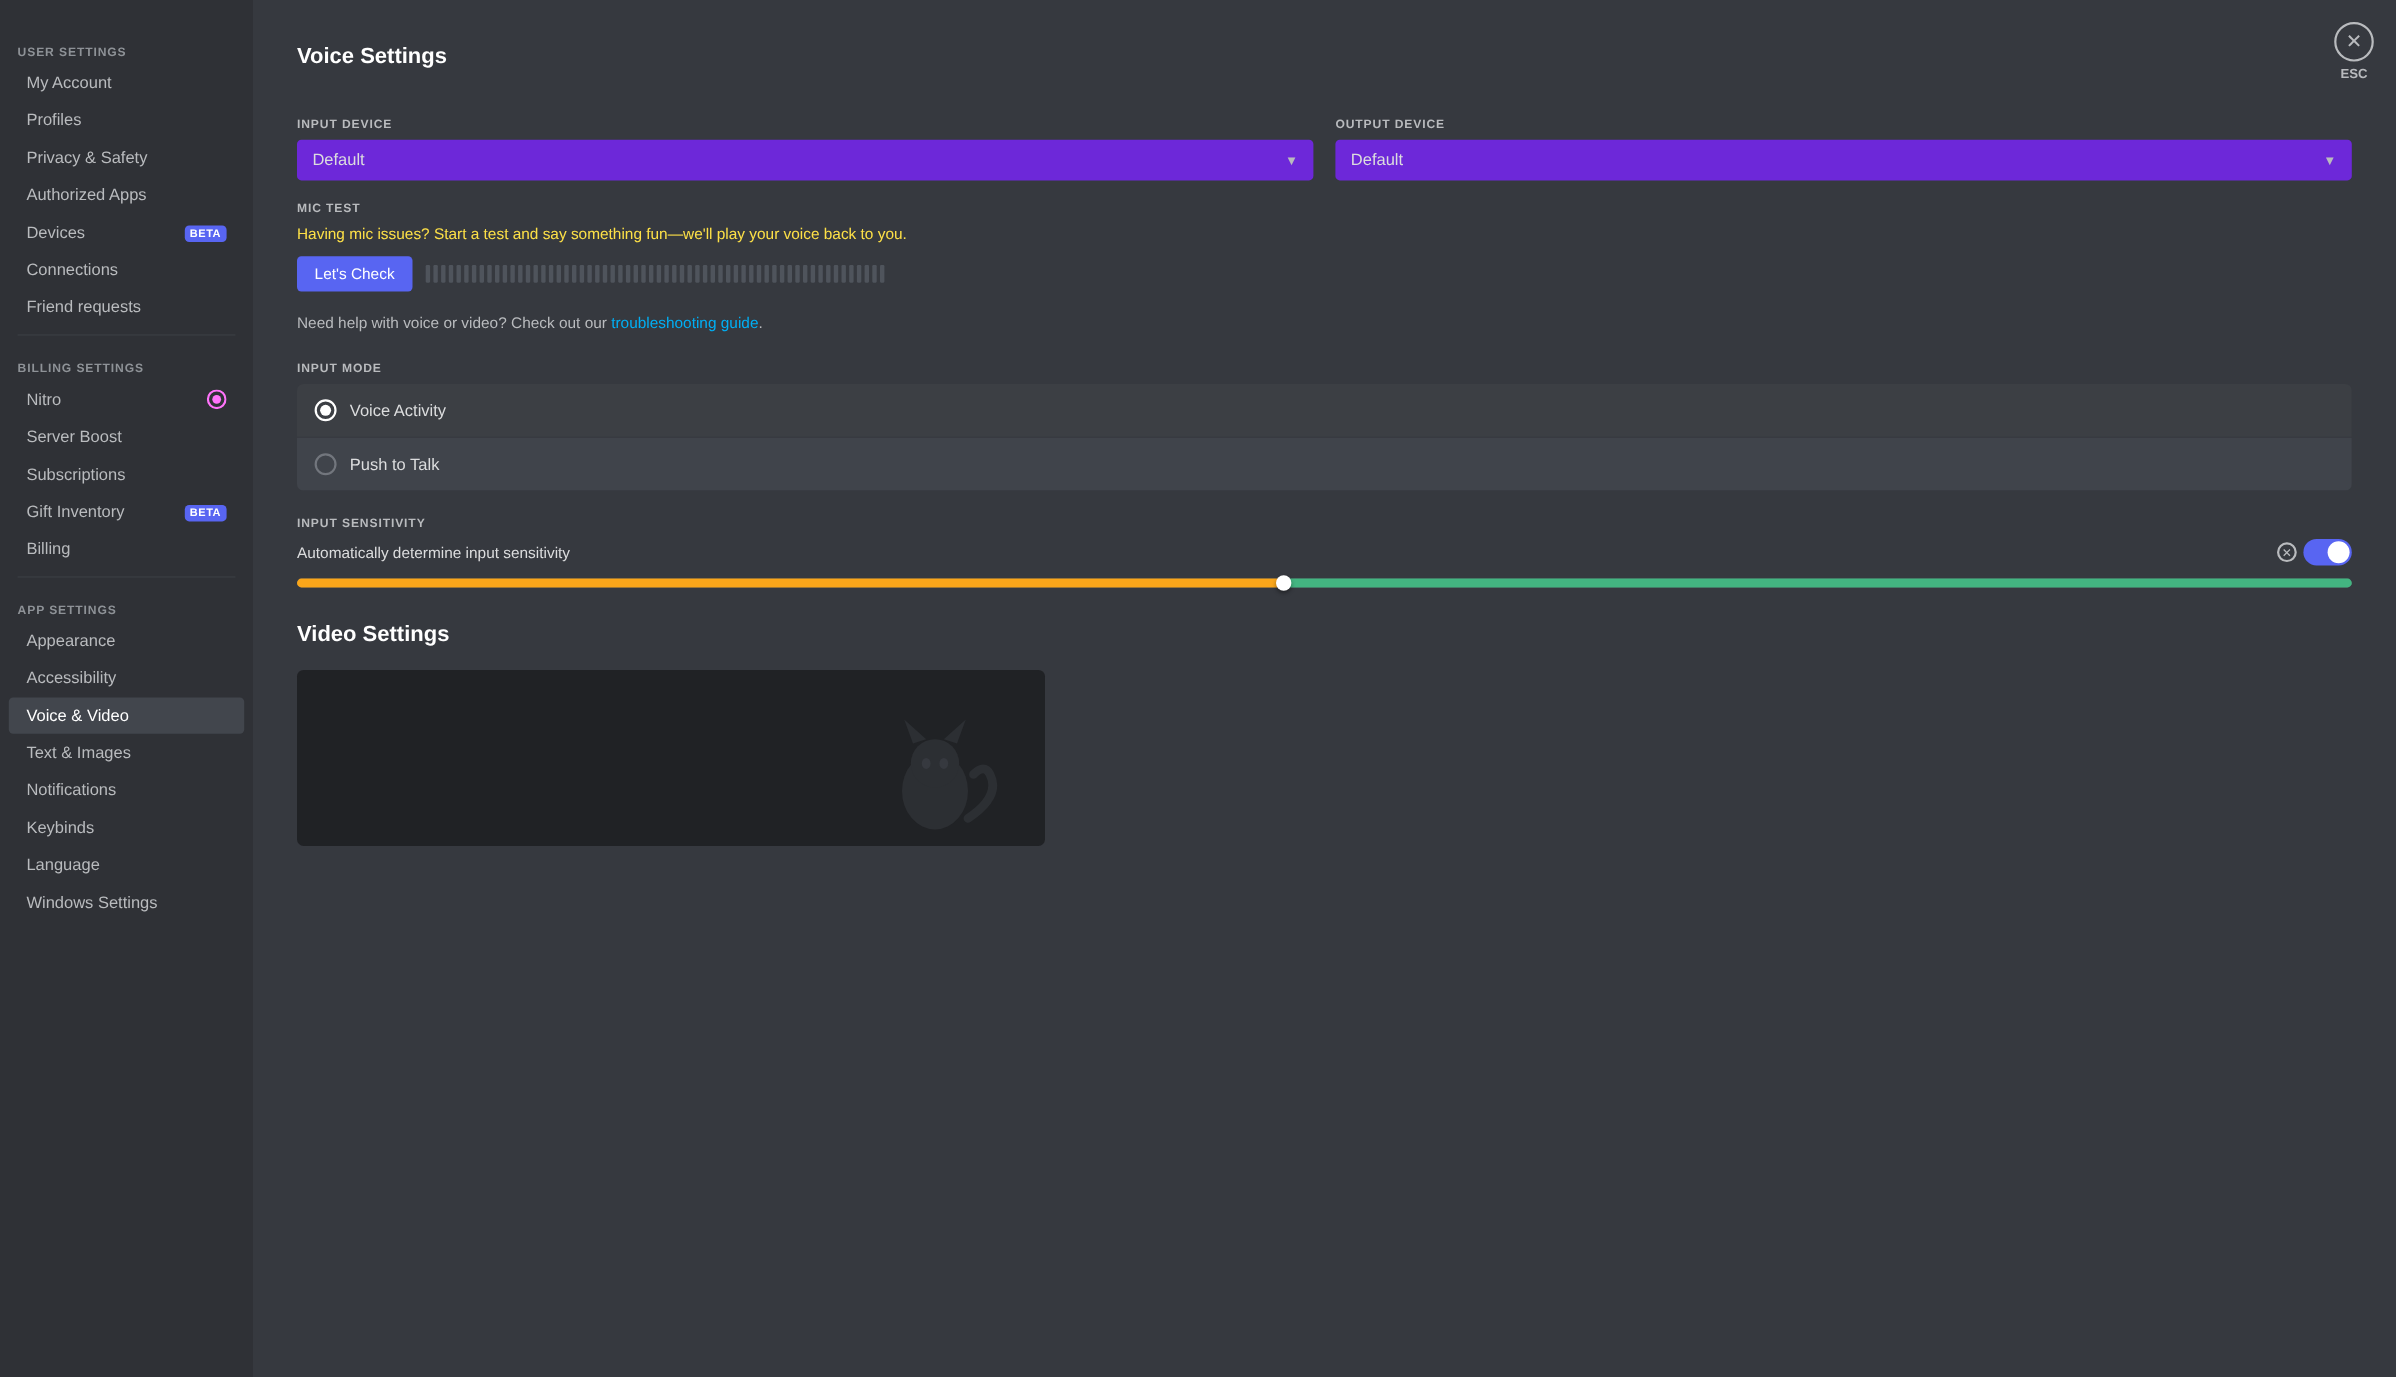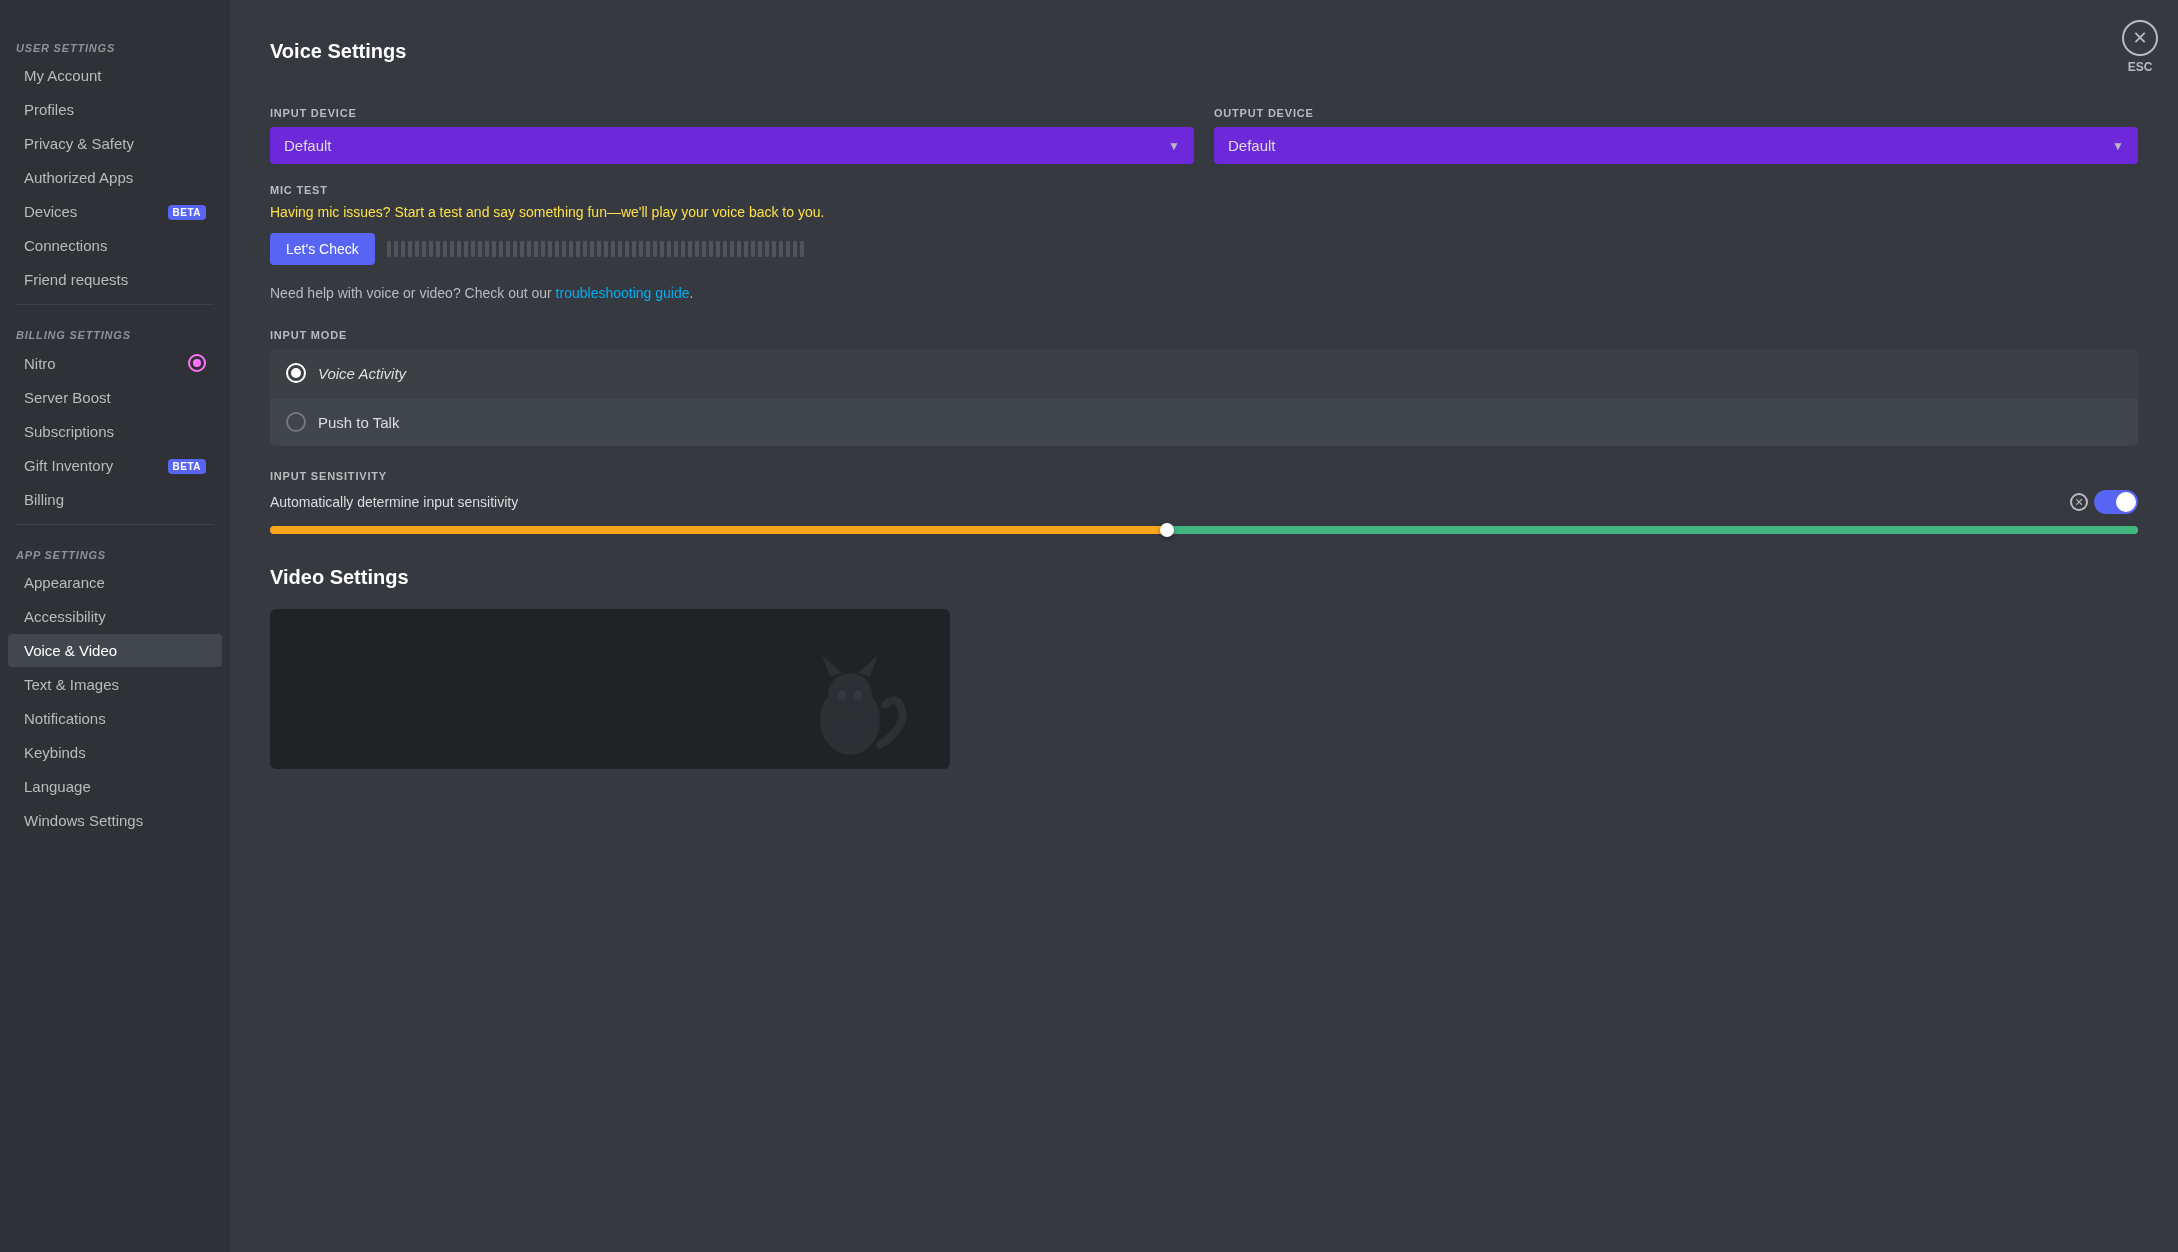--- a/index.html
+++ b/index.html
@@ -25,21 +25,20 @@
     .sidebar::-webkit-scrollbar-thumb { background: #202225; border-radius: 2px; }
 
     .sidebar-section-label {
       font-size: 11px;
       font-weight: 700;
       color: #8e9297;
       text-transform: uppercase;
       letter-spacing: 0.8px;
       padding: 16px 16px 4px 16px;
       margin-top: 6px;
-      font-style: italic;
     }
 
     .sidebar-item {
       display: flex;
       align-items: flex-end;
       justify-content: space-between;
       padding: 8px 16px;
       border-radius: 4px;
       cursor: pointer;
       font-size: 15px;
@@ -264,21 +263,20 @@
       padding: 14px 16px;
       display: flex;
       align-items: center;
       gap: 12px;
       cursor: pointer;
       border-bottom: 1px solid #36393f;
     }
     .mode-option:last-child { border-bottom: none; }
     .mode-option.selected {
       background: #3c3f44;
-      font-style: italic;
     }
     .radio-outer {
       width: 20px;
       height: 20px;
       border-radius: 50%;
       border: 2px solid #72767d;
       display: flex;
       align-items: center;
       justify-content: center;
       flex-shrink: 0;

